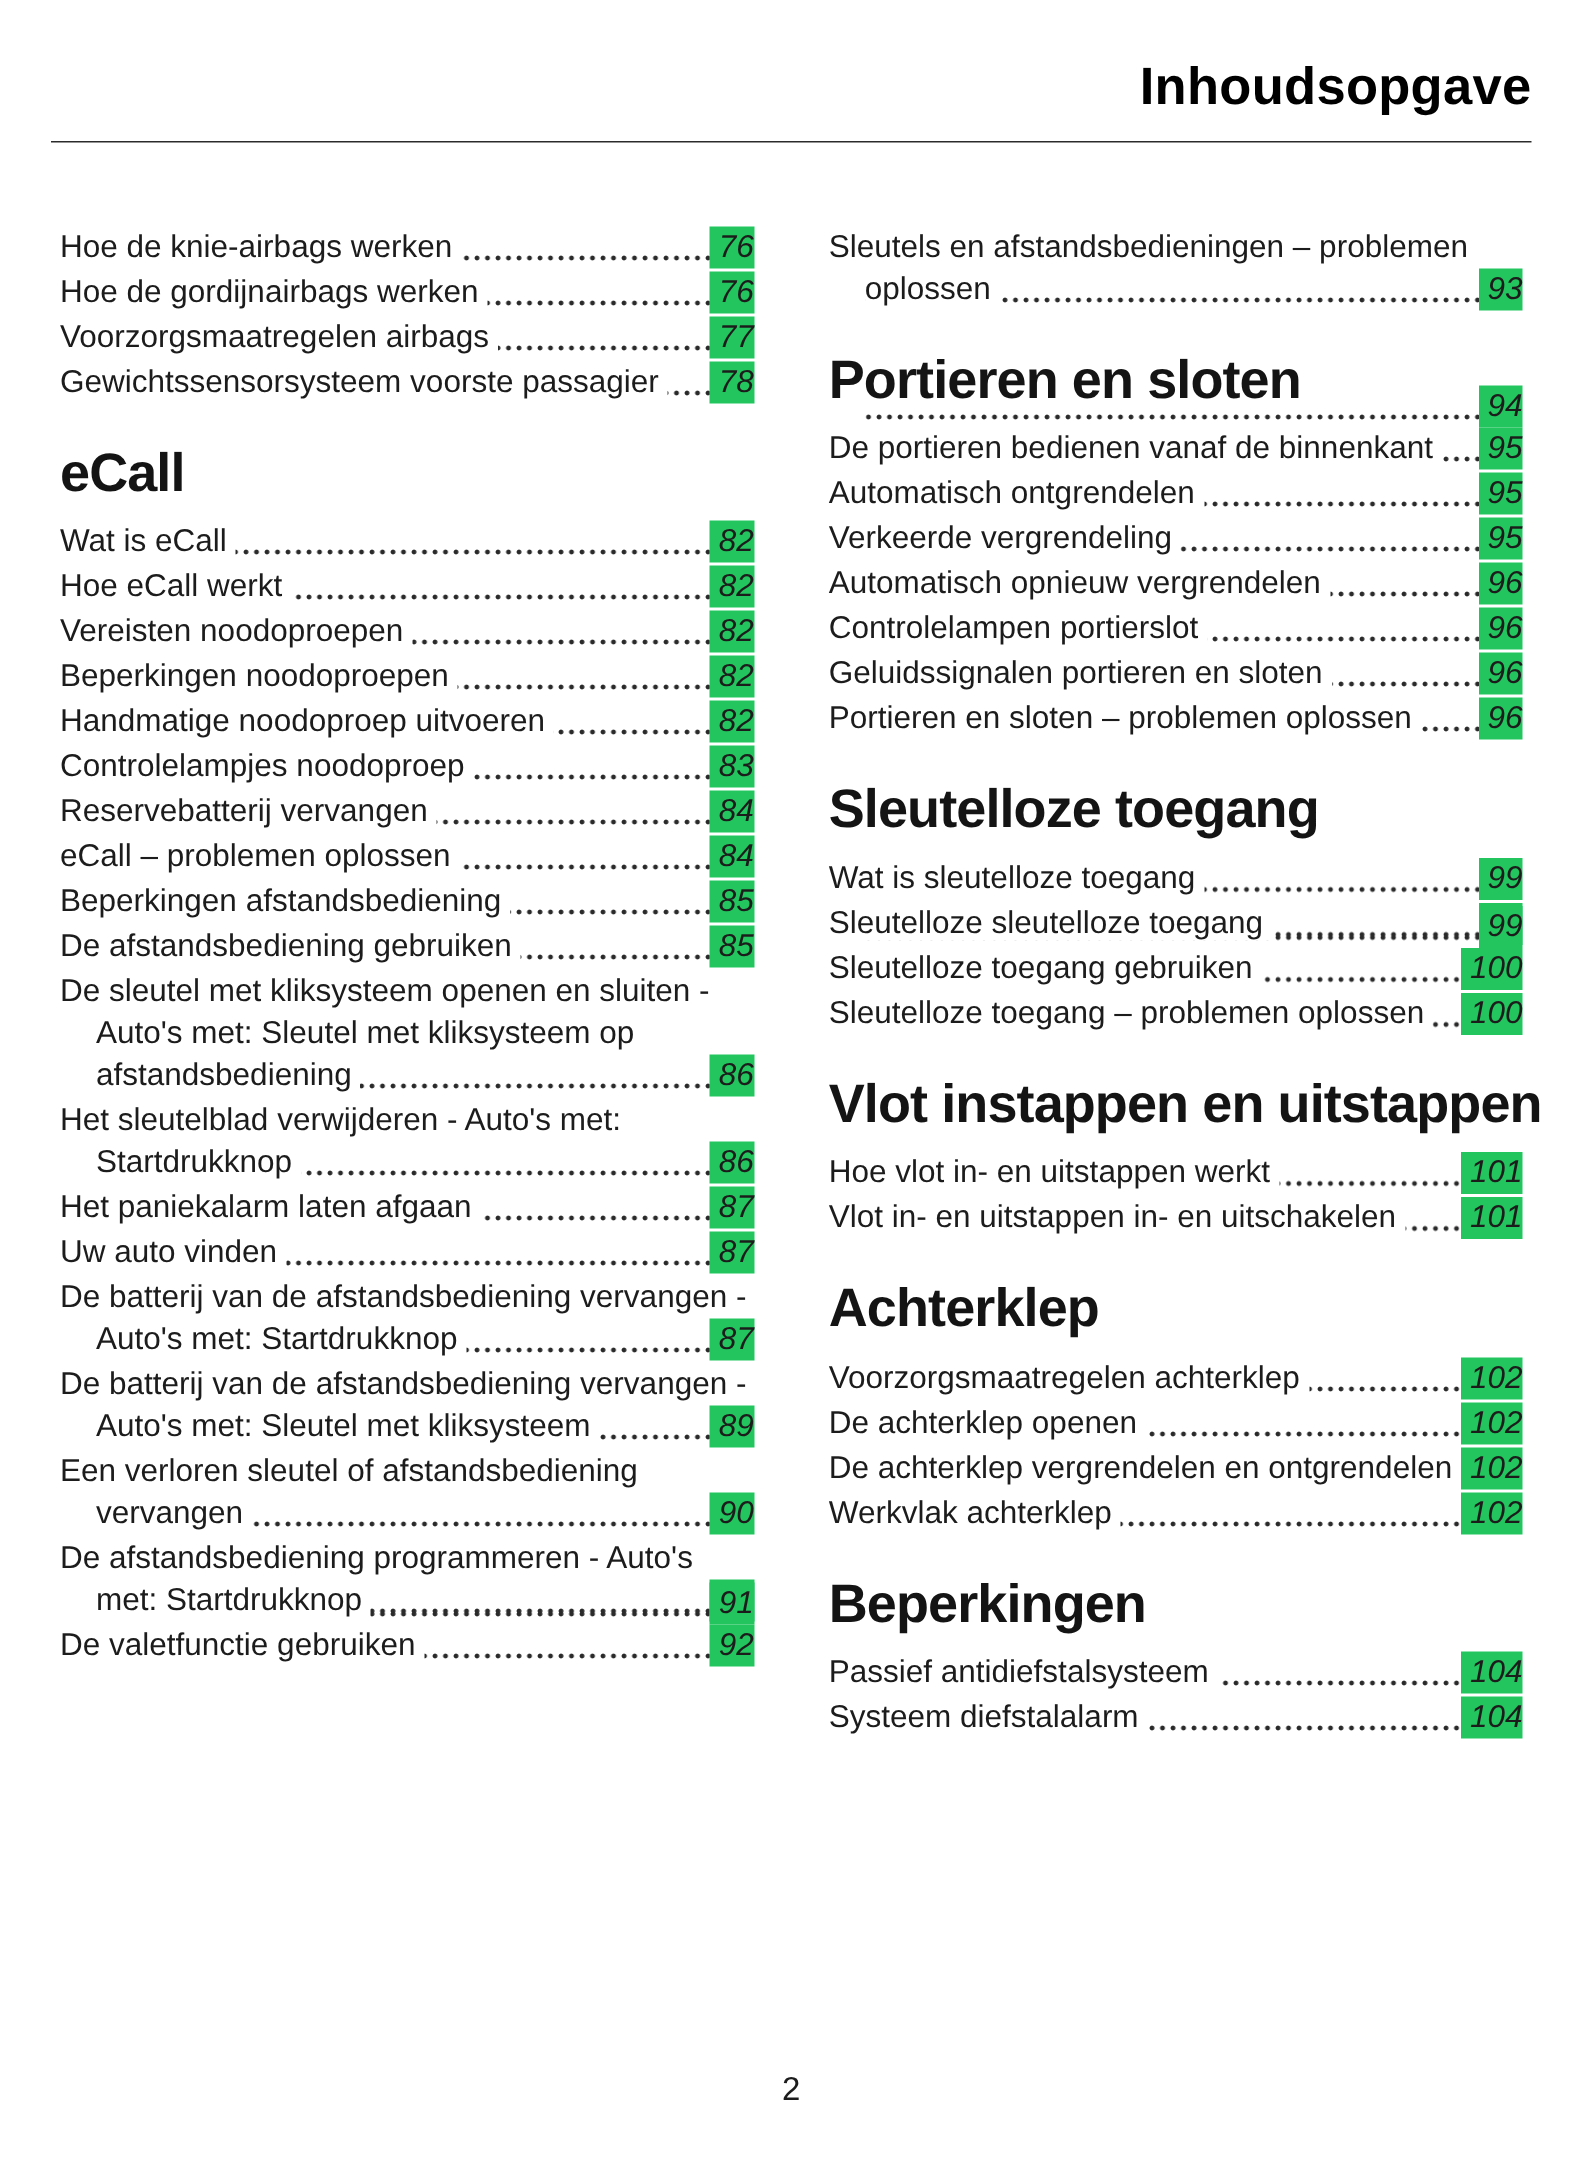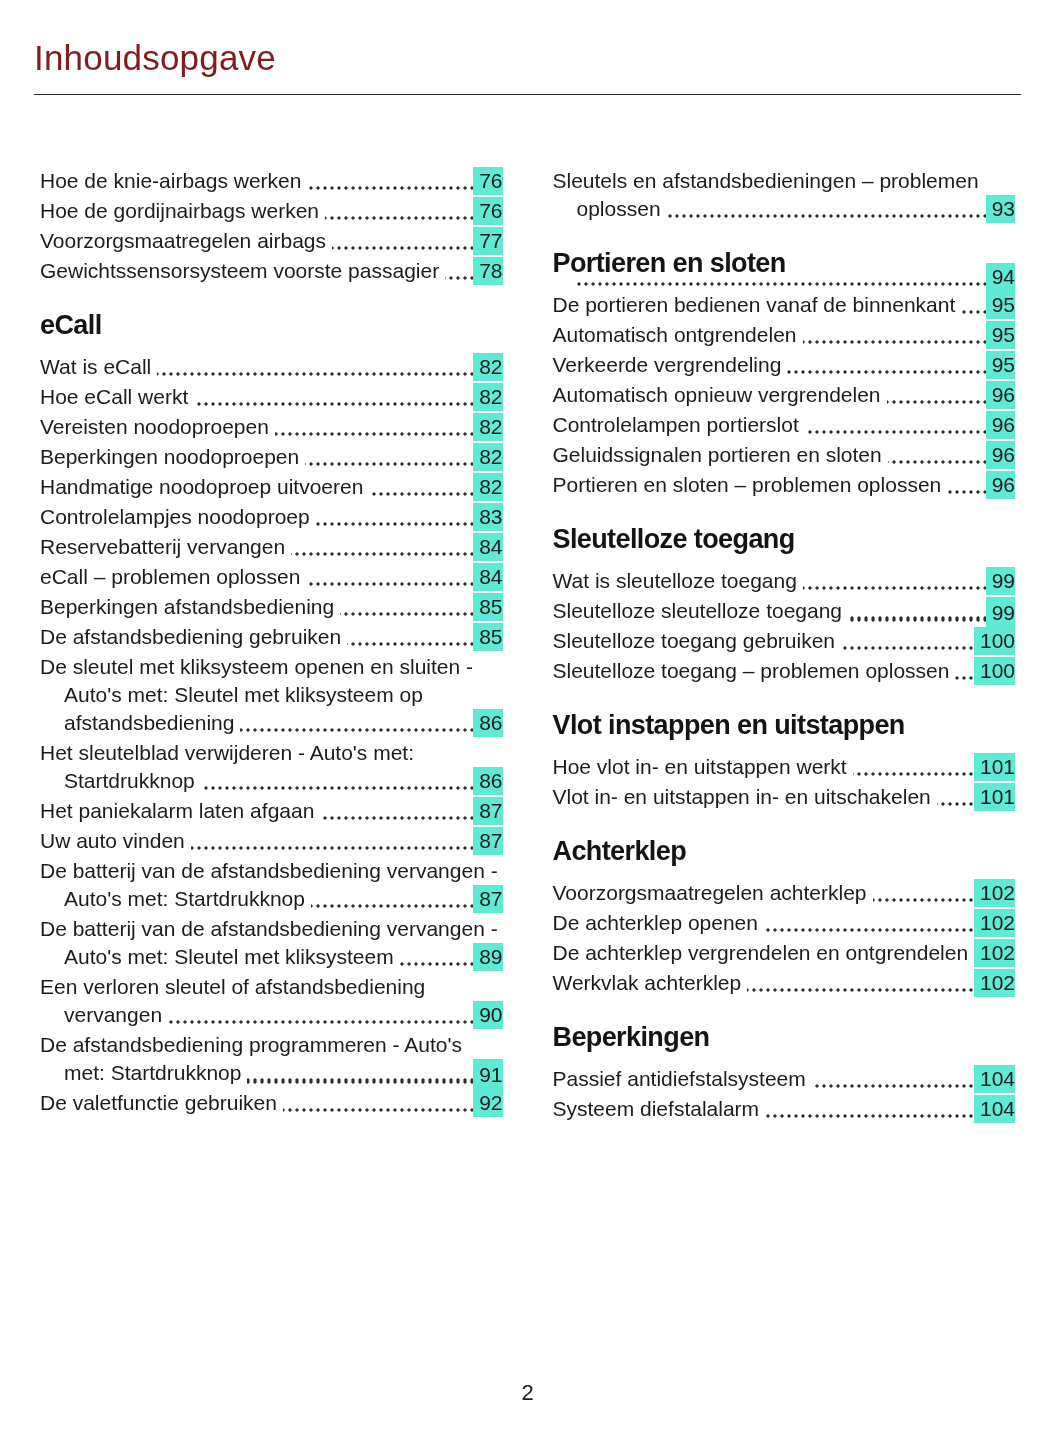--- a/index.html
+++ b/index.html
@@ -9,42 +9,42 @@
     height: 1448px;
     margin: 0 auto;
     position: relative;
     font-family: "Liberation Sans", sans-serif;
     color: #1c1c1c;
     overflow: hidden;
   }
   .doc { padding: 38px 34px 0 34px; }
 
   .doc-title {
-    text-align: left;
+    text-align: right;
     font-size: 35px;
-    font-weight: normal;
+    font-weight: bold;
     letter-spacing: 0.2px;
-    color: #7f1d1d;
+    color: #000000;
   }
   .title-rule {
     border: none;
     border-top: 1.5px solid #2b2b2b;
     margin: 16px 0 0 0;
   }
 
   .columns {
     display: flex;
     gap: 50px;
-    margin-top: 72px;
+    margin-top: 56px;
     padding: 0 6px;
   }
   .col { flex: 1 1 0; min-width: 0; }
 
   .toc-heading {
-    font-size: 27px;
+    font-size: 36px;
     font-weight: bold;
     letter-spacing: -0.6px;
     color: #141414;
     margin: 25px 0 12px 0;
     line-height: 1.15;
     white-space: nowrap;
   }
 
   .entry {
     position: relative;
@@ -69,23 +69,24 @@
     position: relative;
     z-index: 1;
     background: #ffffff;
     padding-right: 6px;
   }
   .page-num {
     position: absolute;
     right: 0;
     bottom: 0;
     z-index: 2;
-    background: #5eead4;
+    background: #22c55e;
     padding-left: 6px;
     text-indent: 0;
+    font-style: italic;
   }
 
   .footer-page {
     position: absolute;
     left: 0;
     right: 0;
     bottom: 42px;
     text-align: center;
     font-size: 22px;
     color: #1c1c1c;

